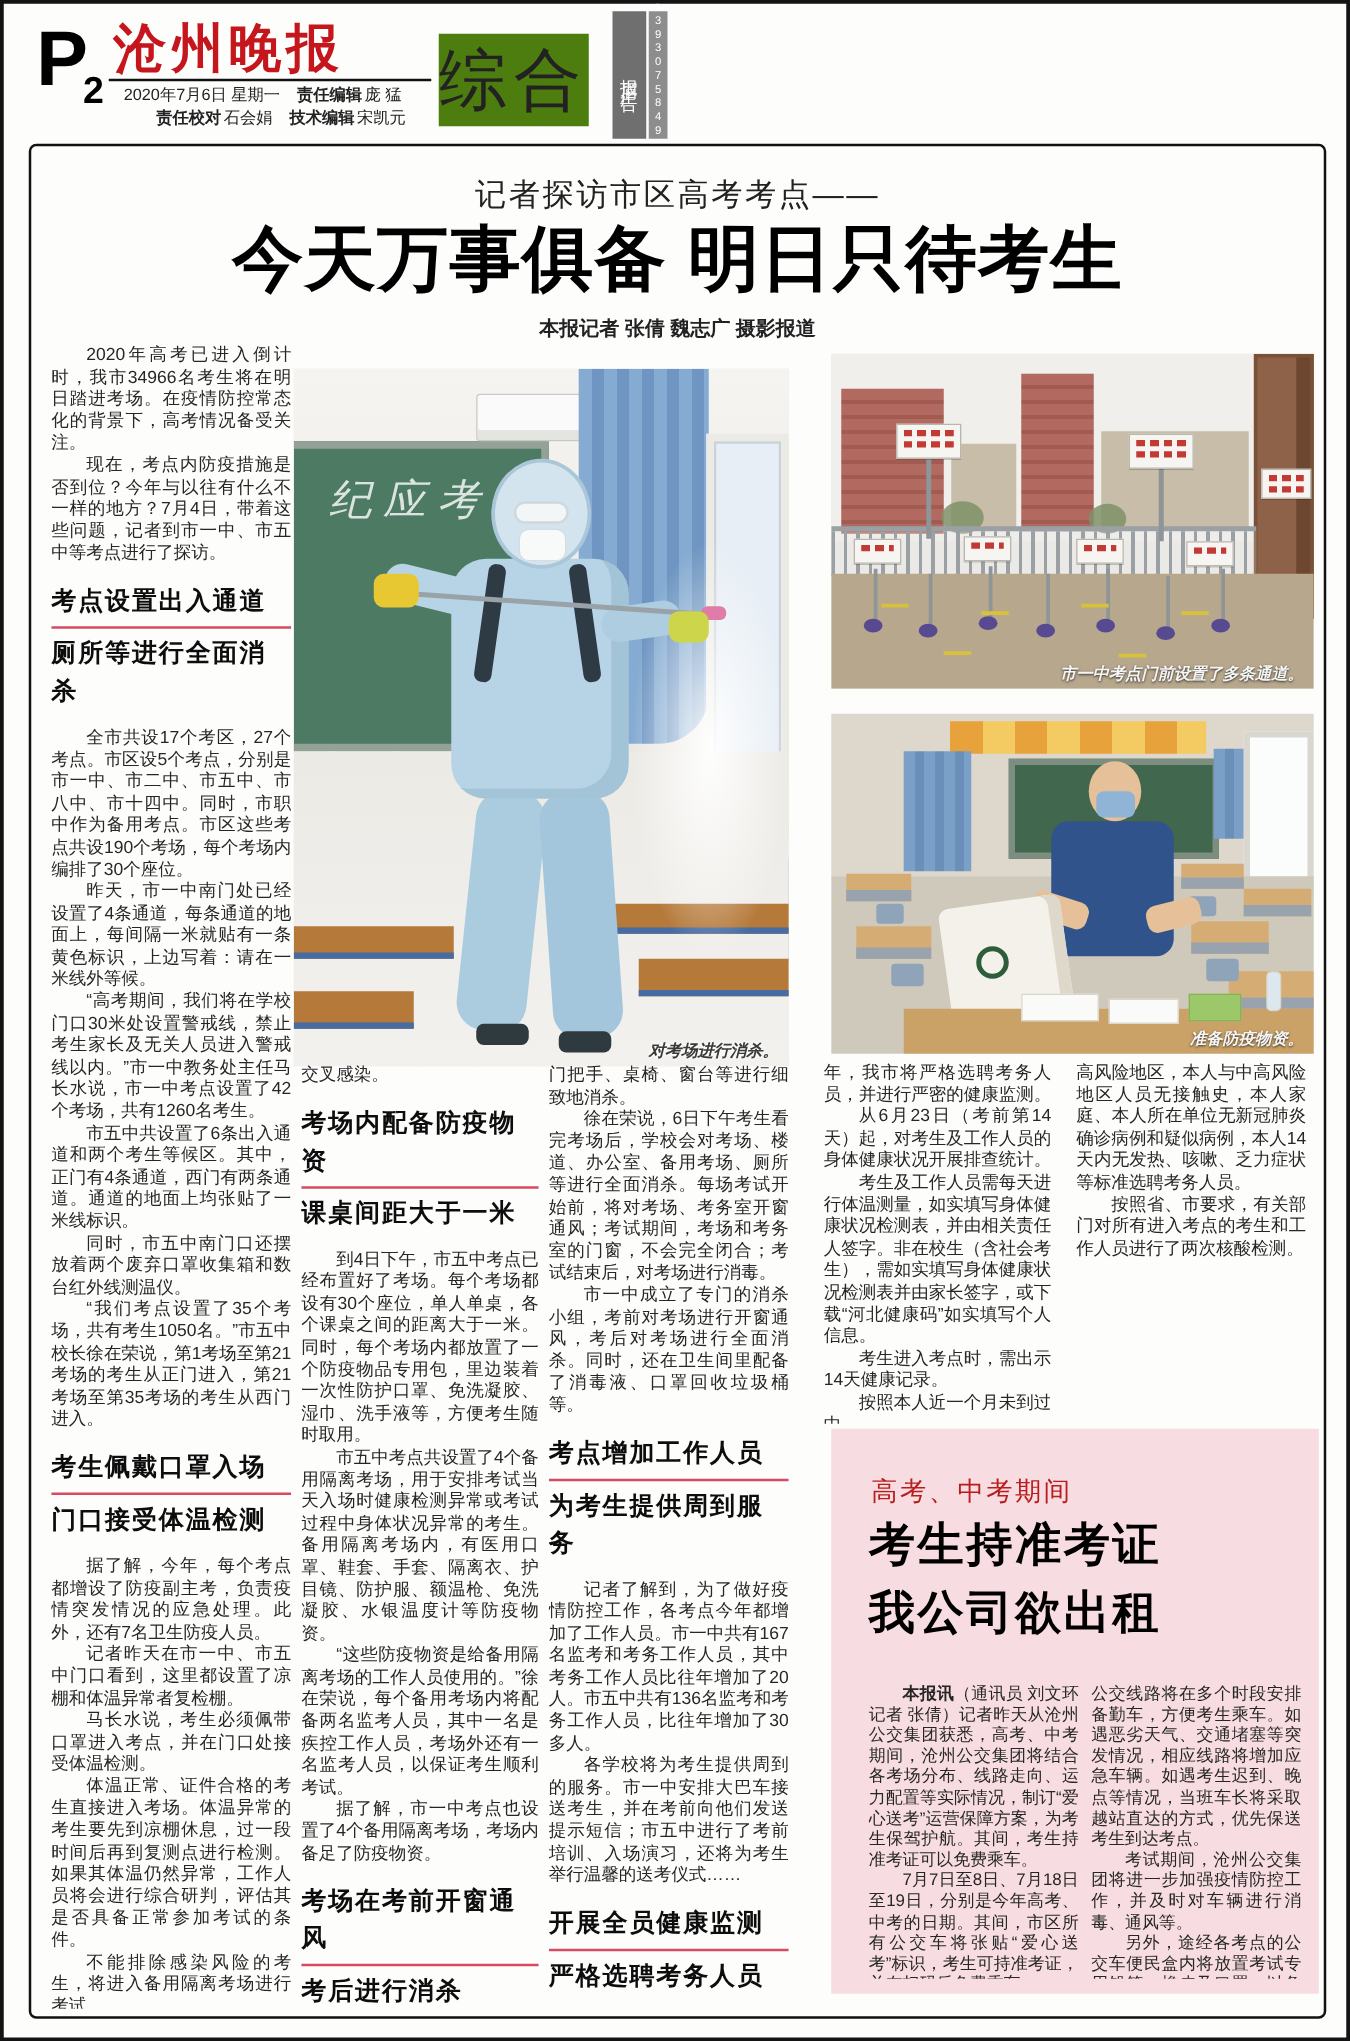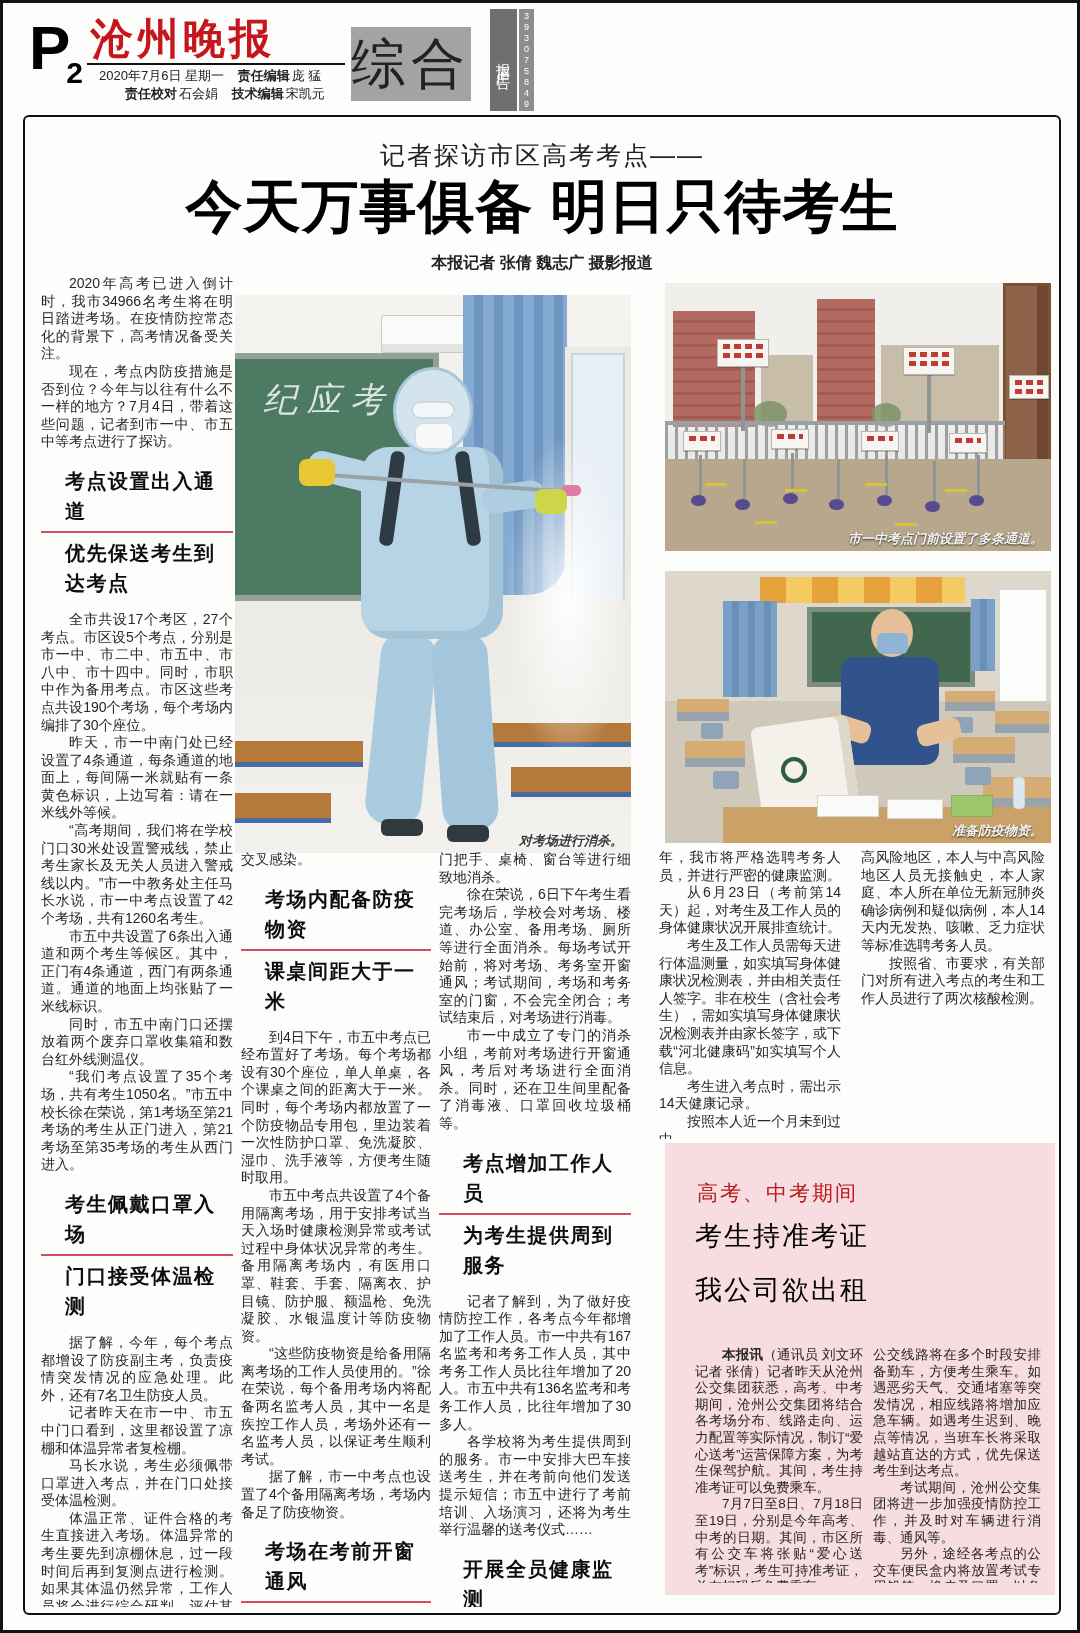--- a/index.html
+++ b/index.html
@@ -8,21 +8,21 @@
         border:3px solid #141414;overflow:hidden;
         font-family:"Liberation Sans","DejaVu Sans",sans-serif;color:#1c1c1c;}
   
   .pnum{position:absolute;left:26px;top:14px;font-weight:900;font-size:62px;line-height:1;color:#000;}
   .pnum small{font-size:30px;font-weight:900;vertical-align:-14px;margin-left:-4px;}
   .paper-name{position:absolute;left:88px;top:8px;font-family:"Liberation Serif","DejaVu Serif",serif;
               font-weight:bold;font-size:42px;color:#c5161d;letter-spacing:4px;}
   .mh-rule{position:absolute;left:84px;top:60px;width:258px;height:2px;background:#111;}
   .mh-line{position:absolute;left:96px;font-size:13px;color:#222;white-space:nowrap;text-align:center;}
   .mh-line b{font-weight:bold;margin:0 2px 0 10px;}
-  .section-box{position:absolute;left:348px;top:24px;width:120px;height:74px;background:#a3a3a3;
+  .section-box{position:absolute;left:348px;top:24px;width:120px;height:74px;background:#4d7c0f;
                display:flex;align-items:center;justify-content:center;font-size:54px;color:#222;letter-spacing:6px;}
   .vstrip{position:absolute;top:6px;height:102px;color:#fff;display:flex;align-items:center;justify-content:center;}
   .vtext{writing-mode:vertical-rl;text-orientation:upright;}
   .strip-label{left:487px;width:27px;background:#6f6f6f;font-size:14px;letter-spacing:4px;}
   .strip-phone{left:516px;width:15px;background:#8d8d8d;font-size:9px;letter-spacing:1px;}
   .top-ad{position:absolute;left:534px;top:4px;width:517px;height:104px;border:2px solid #000;background:#fff;display:flex;}
   .ad-big{width:96px;padding-top:8px;text-align:center;color:#c5161d;font-weight:900;font-size:37px;line-height:45px;}
   .ad-text{flex:1;padding:5px 8px 0 2px;font-size:18.5px;font-weight:700;line-height:24.5px;text-align:justify;}
   .red{color:#c5161d;} .blk{color:#111;}
   .ad-text .lead-indent{display:inline-block;width:5.2em;}
@@ -36,21 +36,21 @@
   
   .col{position:absolute;overflow:hidden;}
   .c1{left:16px;top:158px;width:192px;height:1332px;}
   .c2{left:216px;top:734px;width:190px;height:756px;}
   .c3{left:414px;top:734px;width:192px;height:756px;}
   .c4{left:634px;top:732px;width:182px;height:290px;}
   .c5{left:836px;top:732px;width:184px;height:290px;}
   .bp{margin:0;text-align:justify;font-size:14px;line-height:17.6px;color:#262626;}
   .ind{text-indent:2em;}
   .subhead{margin:15px 0 13px;}
-  .sh-line{font-size:20px;font-weight:bold;line-height:1.5;letter-spacing:1.5px;color:#0d0d0d;margin-left:24px;}
+  .sh-line{font-size:20px;font-weight:bold;line-height:1.5;letter-spacing:1.5px;color:#0d0d0d;}
   .sh-rule{height:2px;background:#d84a63;margin:5px 0;}
   
   .photo{position:absolute;overflow:hidden;background:#eceae6;}
   .photo1{left:210px;top:178px;width:396px;height:558px;}
   .photo2{left:640px;top:166px;width:386px;height:268px;}
   .photo3{left:640px;top:454px;width:386px;height:272px;}
   .cap{position:absolute;right:8px;bottom:3px;font-size:13px;font-style:italic;font-weight:bold;
        color:#3a3a3a;text-shadow:0 0 3px #fff,0 0 5px #fff;white-space:nowrap;}
   .cap-w{color:#f5f5f5;text-shadow:0 1px 2px rgba(0,0,0,.75);}
   .abs{position:absolute;}
@@ -117,21 +117,21 @@
   .p3-shirt{left:176px;top:86px;width:98px;height:108px;border-radius:14px;background:#31538c;}
   .p3-arm{position:absolute;background:#e6c098;border-radius:8px;}
   .p3-bag{left:92px;top:150px;width:98px;height:108px;border-radius:8px;background:#f3f1ea;
       transform:rotate(-8deg);box-shadow:inset -10px 0 0 #ddd8ca;}
   .p3-emblem{left:116px;top:186px;width:26px;height:26px;border-radius:50%;border:4px solid #2e5d3a;}
   .p3-fdesk{left:58px;top:236px;width:328px;height:36px;background:#caa268;}
   .p3-box{position:absolute;border:1px solid #d8d5cc;background:#fafaf8;}
   
   .bus-box{position:absolute;left:640px;top:1026px;width:390px;height:452px;background:#f7dce1;}
   .bus-kicker{position:absolute;left:32px;top:36px;font-size:21px;color:#b91c1c;letter-spacing:2px;}
-  .bus-title{position:absolute;left:30px;top:66px;font-size:27px;font-weight:400;line-height:54px;color:#000;letter-spacing:2px;}
+  .bus-title{position:absolute;left:30px;top:66px;font-size:37px;font-weight:700;line-height:54px;color:#000;letter-spacing:2px;}
   .bus-col{position:absolute;top:204px;width:168px;height:236px;overflow:hidden;}
   .bus-colL{left:30px;} .bus-colR{left:208px;}
   .bus-col .bp{font-size:13.5px;line-height:16.6px;}
   .kai{font-family:"Liberation Serif","DejaVu Serif",serif;}
 </style>
 </head>
 <body>
 
 <div class="page">
 
@@ -160,21 +160,21 @@
     <div class="kicker">记者探访市区高考考点——</div>
     <div class="headline">今天万事俱备 明日只待考生</div>
     <div class="byline">本报记者 张倩 魏志广 摄影报道</div>
 
     <div class="col c1">
       <p class="bp ind">2020年高考已进入倒计时，我市34966名考生将在明日踏进考场。在疫情防控常态化的背景下，高考情况备受关注。</p>
       <p class="bp ind">现在，考点内防疫措施是否到位？今年与以往有什么不一样的地方？7月4日，带着这些问题，记者到市一中、市五中等考点进行了探访。</p>
       <div class="subhead">
         <div class="sh-line">考点设置出入通道</div>
         <div class="sh-rule"></div>
-        <div class="sh-line">优先保送考生到达考点</div>
+        <div class="sh-line">厕所等进行全面消杀</div>
       </div>
       <p class="bp ind">全市共设17个考区，27个考点。市区设5个考点，分别是市一中、市二中、市五中、市八中、市十四中。同时，市职中作为备用考点。市区这些考点共设190个考场，每个考场内编排了30个座位。</p>
       <p class="bp ind">昨天，市一中南门处已经设置了4条通道，每条通道的地面上，每间隔一米就贴有一条黄色标识，上边写着：请在一米线外等候。</p>
       <p class="bp ind">“高考期间，我们将在学校门口30米处设置警戒线，禁止考生家长及无关人员进入警戒线以内。”市一中教务处主任马长水说，市一中考点设置了42个考场，共有1260名考生。</p>
       <p class="bp ind">市五中共设置了6条出入通道和两个考生等候区。其中，正门有4条通道，西门有两条通道。通道的地面上均张贴了一米线标识。</p>
       <p class="bp ind">同时，市五中南门口还摆放着两个废弃口罩收集箱和数台红外线测温仪。</p>
       <p class="bp ind">“我们考点设置了35个考场，共有考生1050名。”市五中校长徐在荣说，第1考场至第21考场的考生从正门进入，第21考场至第35考场的考生从西门进入。</p>
       <div class="subhead">
         <div class="sh-line">考生佩戴口罩入场</div>
         <div class="sh-rule"></div>

